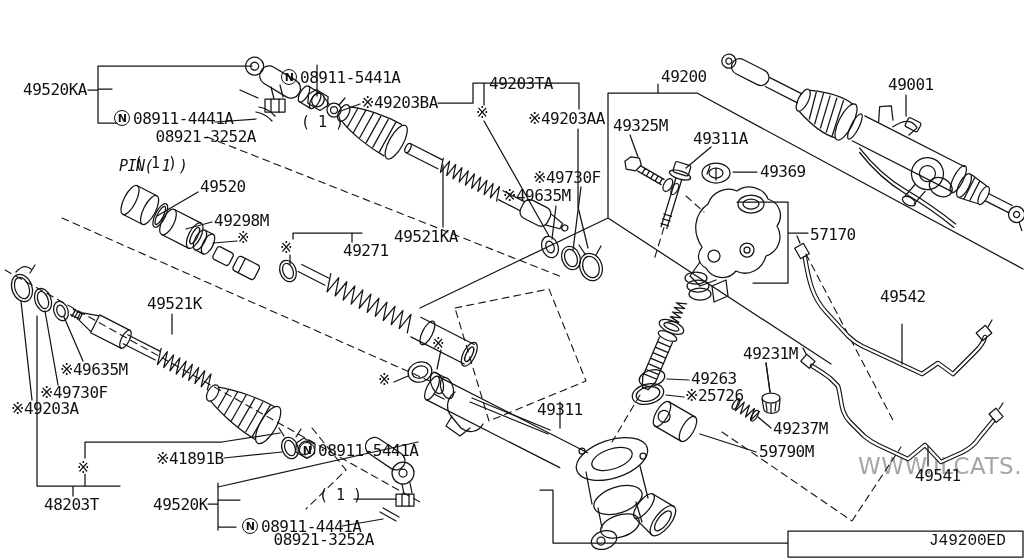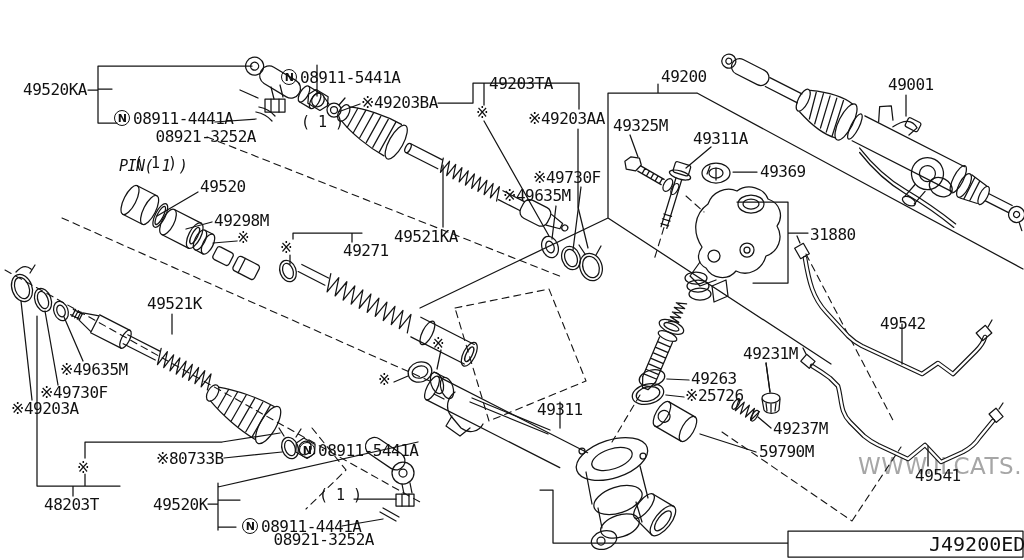--- a/index.html
+++ b/index.html
@@ -10,21 +10,21 @@
   .qty{display:block;margin-left:20px;font-size:15px;}
   .sub{display:block;font-size:15px;font-style:italic;}
   .nrow{display:flex;align-items:center;}
   .ncirc{display:inline-flex;width:14px;height:14px;border:1.6px solid #111;border-radius:50%;
          font-size:11px;font-weight:bold;align-items:center;justify-content:center;
          margin-right:3px;flex:0 0 auto;font-family:"DejaVu Sans",sans-serif;}
   .ast{position:absolute;z-index:3;font-size:15px;font-family:"DejaVu Sans",sans-serif;color:#111;}
   .notes{font-size:15px;letter-spacing:-1px;font-family:"DejaVu Sans Mono","DejaVu Sans",monospace;}
   .wmark{position:absolute;left:858px;top:455px;z-index:1;color:#a6a6a6;
          font-family:"DejaVu Sans",sans-serif;font-size:23px;line-height:22px;letter-spacing:0.5px;text-align:center;}
-  .code{position:absolute;left:929px;top:532px;z-index:3;font-size:20px;letter-spacing:0;}
+  .code{position:absolute;left:929px;top:532px;z-index:3;font-size:16px;letter-spacing:0;font-family:Liberation Mono, monospace;}
   svg *{vector-effect:non-scaling-stroke;}
   .s{stroke:#141414;stroke-width:1.25;fill:none;stroke-linecap:round;stroke-linejoin:round;}
   .d{stroke:#141414;stroke-width:1.1;fill:none;stroke-dasharray:7 5;stroke-linecap:round;}
   .pB{stroke:#141414;stroke-width:4.6;fill:none;stroke-linecap:round;stroke-linejoin:round;}
   .pW{stroke:#ffffff;stroke-width:2.4;fill:none;stroke-linecap:round;stroke-linejoin:round;}
 </style>
 </head>
 <body>
 
 <div id="stage">
@@ -416,39 +416,39 @@
 
   <div class="lbl" style="left:361px;top:95px">※49203BA</div>
   <div class="lbl" style="left: 528px;top:111px">※49203AA</div>
   <div class="lbl" style="left:613px;top:118px">49325M</div>
   <div class="lbl" style="left:693px;top:131px">49311A</div>
   <div class="lbl" style="left:760px;top:164px">49369</div>
   <div class="lbl" style="left:200px;top:179px">49520</div>
   <div class="lbl" style="left:214px;top:213px">49298M</div>
   <div class="lbl" style="left:533px;top:170px">※49730F</div>
   <div class="lbl" style="left:503px;top:188px">※49635M</div>
-  <div class="lbl" style="left:810px;top:227px">31880</div>
+  <div class="lbl" style="left:810px;top:227px">57170</div>
   <div class="lbl" style="left:394px;top:229px">49521KA</div>
   <div class="lbl" style="left:343px;top:243px">49271</div>
   <div class="lbl" style="left:147px;top:296px">49521K</div>
   <div class="lbl" style="left:60px;top:362px">※49635M</div>
   <div class="lbl" style="left:40px;top:385px">※49730F</div>
   <div class="lbl" style="left:11px;top:401px">※49203A</div>
-  <div class="lbl" style="left:880px;top:316px">49542</div>
+  <div class="lbl" style="left:880px;top:289px">49542</div>
   <div class="lbl" style="left:743px;top:346px">49231M</div>
   <div class="lbl" style="left:691px;top:371px">49263</div>
   <div class="lbl" style="left:685px;top:388px">※25726</div>
   <div class="lbl" style="left:537px;top:402px">49311</div>
 
   <div class="lbl" style="left:299px;top:412px">
     <span class="nrow"><span class="ncirc">N</span><span>08911-5441A</span></span>
     <span class="qty">( 1 )</span>
   </div>
 
-  <div class="lbl" style="left:156px;top:451px">※80733B</div>
+  <div class="lbl" style="left:156px;top:451px">※41891B</div>
   <div class="lbl" style="left:773px;top:421px">49237M</div>
   <div class="lbl" style="left:759px;top:444px">59790M</div>
   <div class="lbl" style="left:44px;top:497px">48203T</div>
   <div class="lbl" style="left:153px;top:497px">49520K</div>
 
   <div class="lbl" style="left:242px;top:488px">
     <span class="nrow"><span class="ncirc">N</span><span>08911-4441A</span></span>
     
   </div>
 

